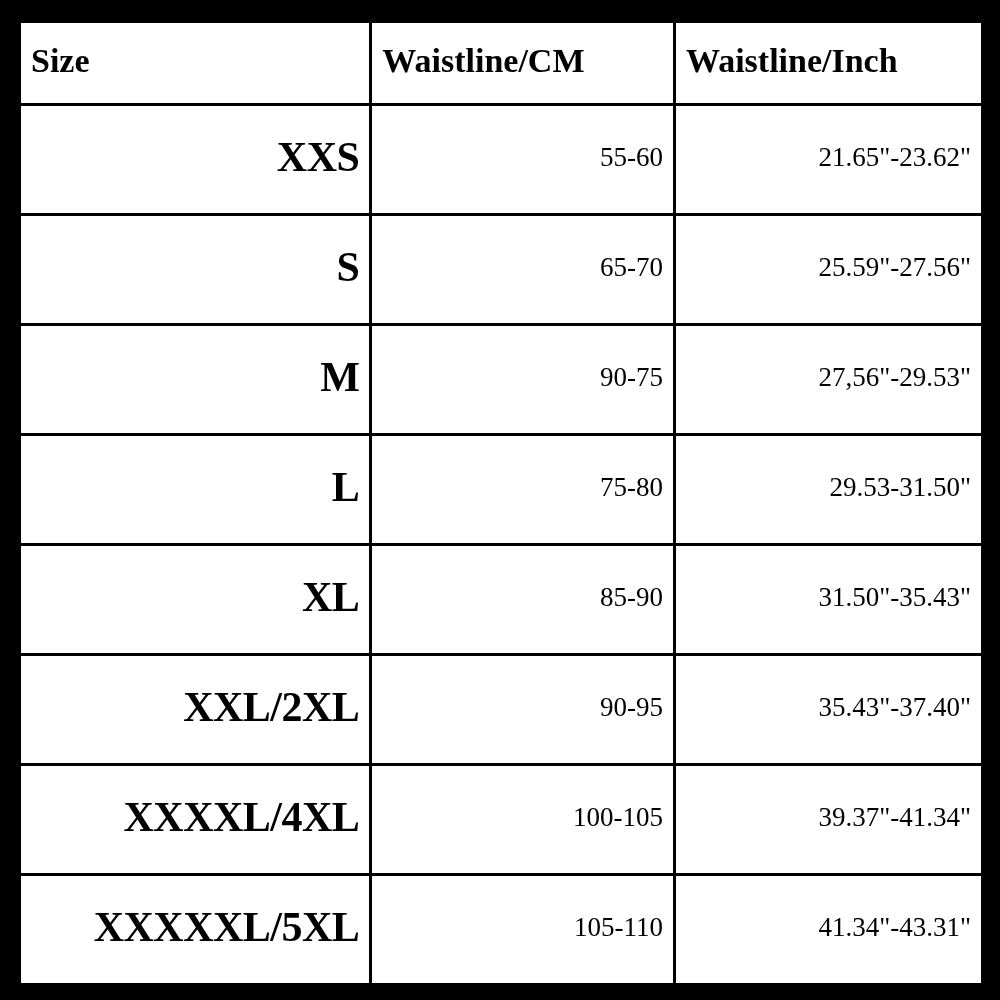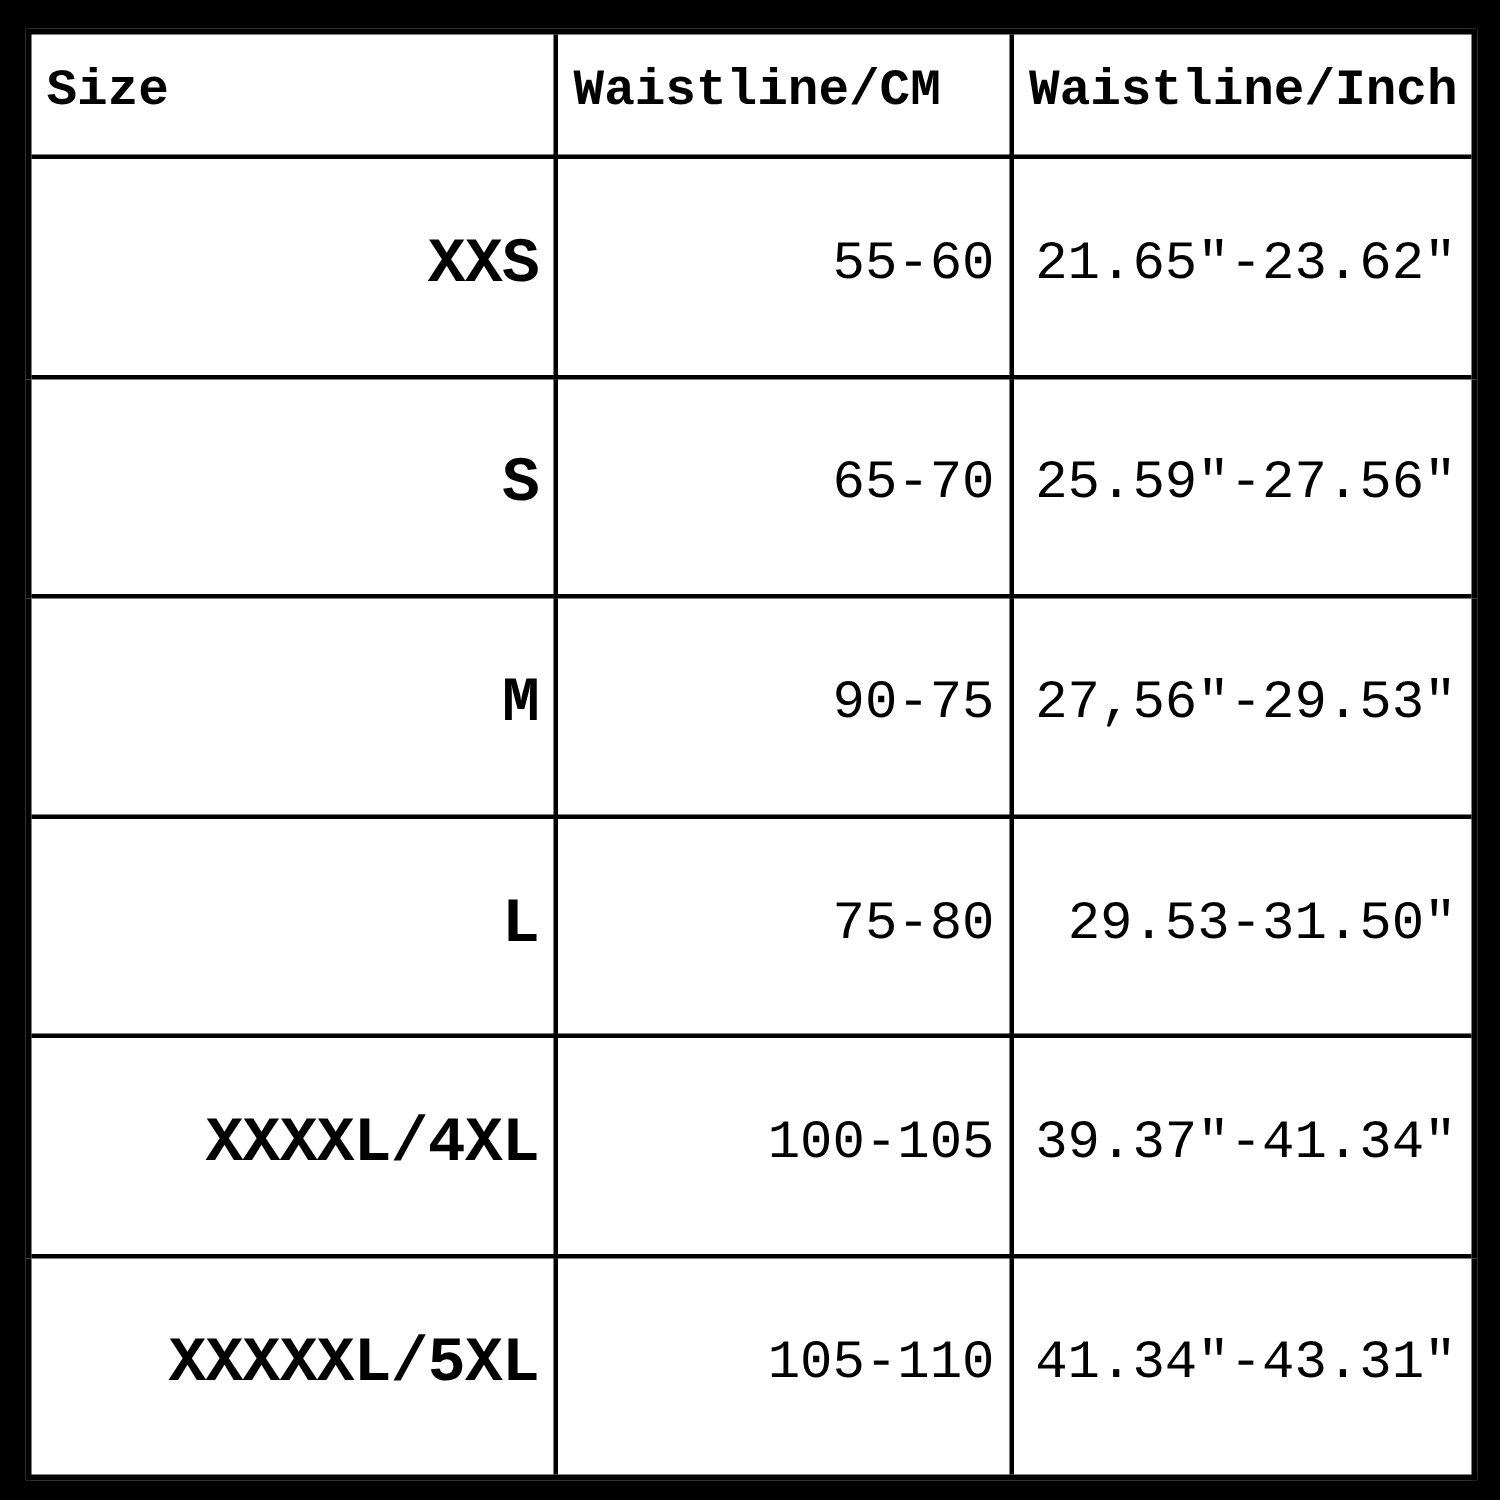--- a/index.html
+++ b/index.html
@@ -20,21 +20,20 @@
     padding: 14px 10px 8px 12px;
   }
 
   .table-wrap {
     background: #ffffff;
     width: 978px;
     height: 978px;
     box-sizing: border-box;
     border: 5px solid #000000;
     overflow: hidden;
-    font-family: Liberation Mono, monospace;
   }
 
   table.size-table {
     border-collapse: collapse;
     table-layout: fixed;
     width: 100%;
     height: 100%;
     background: #ffffff;
   }
 
@@ -69,21 +68,21 @@
   }
 
   table.size-table tbody td.size-cell {
     font-weight: bold;
     font-size: 42px;
     letter-spacing: -0.5px;
   }
 
   table.size-table tbody td.value-cell {
     font-weight: normal;
-    font-size: 36px;
+    font-size: 27px;
   }
 
   
   table.size-table tr:first-child th { border-top-width: 4px; }
   table.size-table tr td:first-child,
   table.size-table tr th:first-child { border-left-width: 4px; }
   table.size-table tr td:last-child,
   table.size-table tr th:last-child { border-right-width: 4px; }
   table.size-table tbody tr:last-child td { border-bottom-width: 4px; }
 </style>
@@ -120,20 +119,30 @@
           <td class="size-cell">M</td>
           <td class="value-cell">90-75</td>
           <td class="value-cell">27,56"-29.53"</td>
         </tr>
         <tr>
           <td class="size-cell">L</td>
           <td class="value-cell">75-80</td>
           <td class="value-cell">29.53-31.50"</td>
         </tr>
         <tr>
+          <td class="size-cell">XL</td>
+          <td class="value-cell">85-90</td>
+          <td class="value-cell">31.50"-35.43"</td>
+        </tr>
+        <tr>
+          <td class="size-cell">XXL/2XL</td>
+          <td class="value-cell">90-95</td>
+          <td class="value-cell">35.43"-37.40"</td>
+        </tr>
+        <tr>
           <td class="size-cell">XXXXL/4XL</td>
           <td class="value-cell">100-105</td>
           <td class="value-cell">39.37"-41.34"</td>
         </tr>
         <tr>
           <td class="size-cell">XXXXXL/5XL</td>
           <td class="value-cell">105-110</td>
           <td class="value-cell">41.34"-43.31"</td>
         </tr>
 

